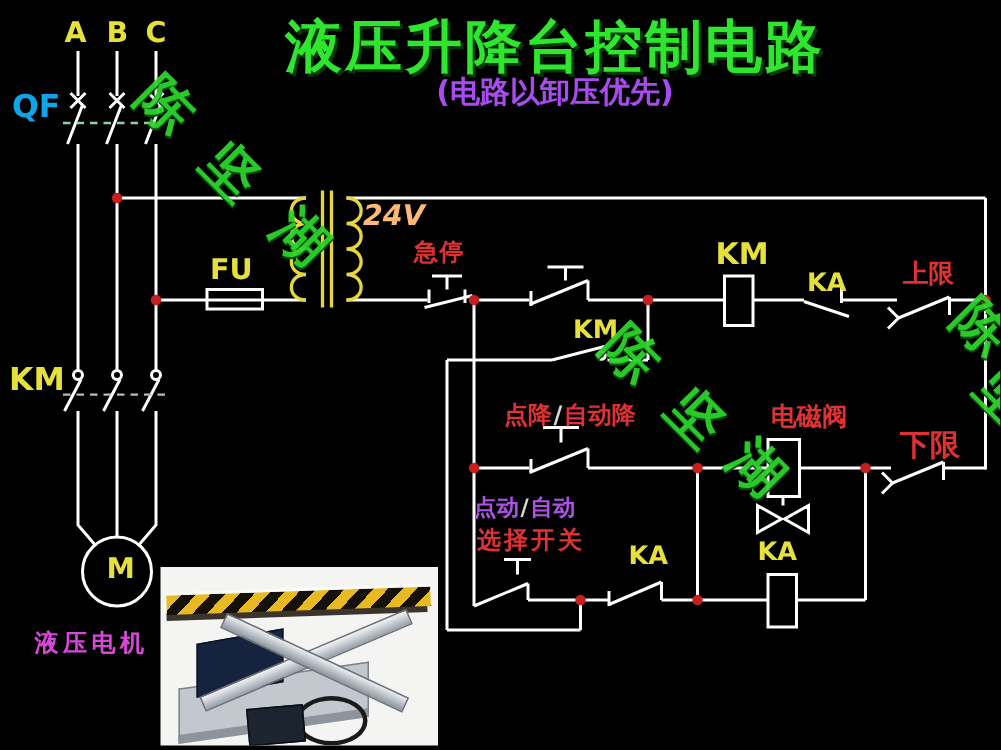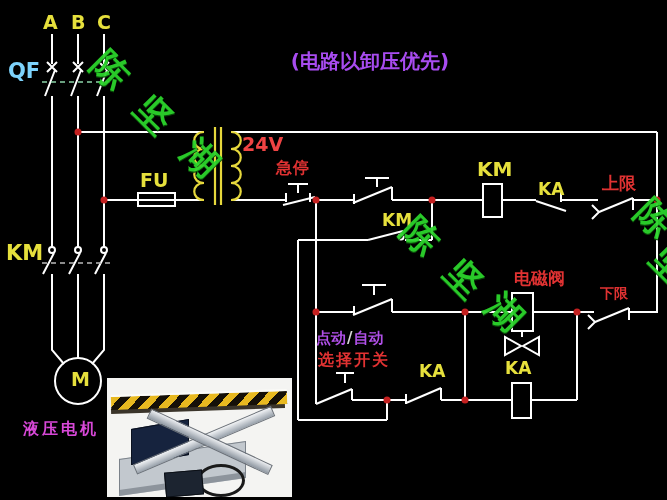--- a/index.html
+++ b/index.html
@@ -5,22 +5,22 @@
   html,body{margin:0;padding:0;background:#000;}
   #stage{position:relative;width:667px;height:500px;background:#000;overflow:hidden;
          font-family:"DejaVu Sans",sans-serif;}
   #stage svg{position:absolute;left:0;top:0;}
   .lbl{position:absolute;white-space:nowrap;font-weight:bold;line-height:1;}
   .yellow{color:#e6e03c;}
   .red{color:#e03232;}
   .white-slash{color:#d8d8d8;padding:0 1px;}
   .magenta{color:#d848d8;}
   .purple{color:#b050e8;}
-  .gray{color:#7dd3fc;}
-  .green{color:#ef4444;}
+  .gray{color:#0ea5e9;}
+  .green{color:#fdba74;font-style:italic;}
   .title{left:150px;top:12px;width:440px;text-align:center;font-size:38px;
          color:#2ee62e;letter-spacing:2px;text-shadow:2px 2px 0 #063906;}
   .subtitle{left:150px;top:51px;width:440px;text-align:center;font-size:20px;
             color:#a84cf0;font-weight:bold;}
   .wm-char{position:absolute;font-size:36px;font-weight:bold;color:#2cd42c;
            transform:rotate(45deg);text-shadow:1px 1px 0 #0a4d0a;opacity:.95;}
   
   #photo{position:absolute;left:107px;top:378px;width:185px;height:119px;
          background:#f4f4f2;overflow:hidden;}
   .hz{position:absolute;left:4px;top:14px;width:176px;height:13px;transform:rotate(-2deg);
@@ -191,43 +191,45 @@
         <circle cx="432" cy="200" r="3.5"></circle>
       <circle cx="657" cy="200" r="3.5"></circle>
         <circle cx="316" cy="312" r="3.5"></circle>
       <circle cx="465" cy="312" r="3.5"></circle>
         <circle cx="577" cy="312" r="3.5"></circle>
       <circle cx="387" cy="400" r="3.5"></circle>
         <circle cx="465" cy="400" r="3.5"></circle>
     </g>
   </svg>
 
+  <div class="lbl title">液压升降台控制电路</div>
   <div class="lbl subtitle">(电路以卸压优先)</div>
 
   <div class="lbl yellow" style="left:43px;top:13px;font-size:19px;">A</div>
   <div class="lbl yellow" style="left:71px;top:13px;font-size:19px;">B</div>
   <div class="lbl yellow" style="left:97px;top:13px;font-size:19px;">C</div>
   <div class="lbl gray" style="left:8px;top:61px;font-size:21px;">QF</div>
   <div class="lbl yellow" style="left:6px;top:243px;font-size:21px;">KM</div>
   <div class="lbl yellow" style="left:140px;top:171px;font-size:19px;">FU</div>
   <div class="lbl yellow" style="left:71px;top:370px;font-size:19px;">M</div>
   <div class="lbl magenta" style="left:23px;top:421px;font-size:16px;letter-spacing:3px;">液压电机</div>
 
   <div class="lbl green" style="left:242px;top:135px;font-size:19px;">24V</div>
   <div class="lbl red" style="left:276px;top:160px;font-size:16px;letter-spacing:1px;">急停</div>
 
 
   <div class="lbl yellow" style="left:477px;top:159px;font-size:20px;">KM</div>
   <div class="lbl yellow" style="left:538px;top:181px;font-size:17px;">KA</div>
   <div class="lbl red" style="left:602px;top:175px;font-size:17px;">上限</div>
   <div class="lbl yellow" style="left:382px;top:212px;font-size:17px;">KM</div>
 
+  <div class="lbl" style="left:336px;top:269px;font-size:16px;"><span class="red">点降</span><span class="white-slash">/</span><span class="red">自动降</span></div>
 
   <div class="lbl red" style="left:487px;top:270px;font-size:17px;padding-left:27px;">电磁阀</div>
-  <div class="lbl red" style="left:600px;top:286px;font-size:14px;">下限</div>
+  <div class="lbl red" style="left:600px;top:286px;font-size:20px;">下限</div>
 
   <div class="lbl" style="left:316px;top:331px;font-size:15px;"><span class="purple">点动</span><span class="white-slash">/</span><span class="purple">自动</span></div>
   <div class="lbl red" style="left:318px;top:352px;font-size:16px;letter-spacing:2px;text-align:center;">选择开关</div>
 
   <div class="lbl yellow" style="left:419px;top:363px;font-size:17px;">KA</div>
   <div class="lbl yellow" style="left:505px;top:360px;font-size:17px;">KA</div>
 
   <span class="wm-char" style="left:92px;top:46px;">陈</span>
   <span class="wm-char" style="left:136px;top:90px;">坚</span>
   <span class="wm-char" style="left:182px;top:134px;">湖</span>

